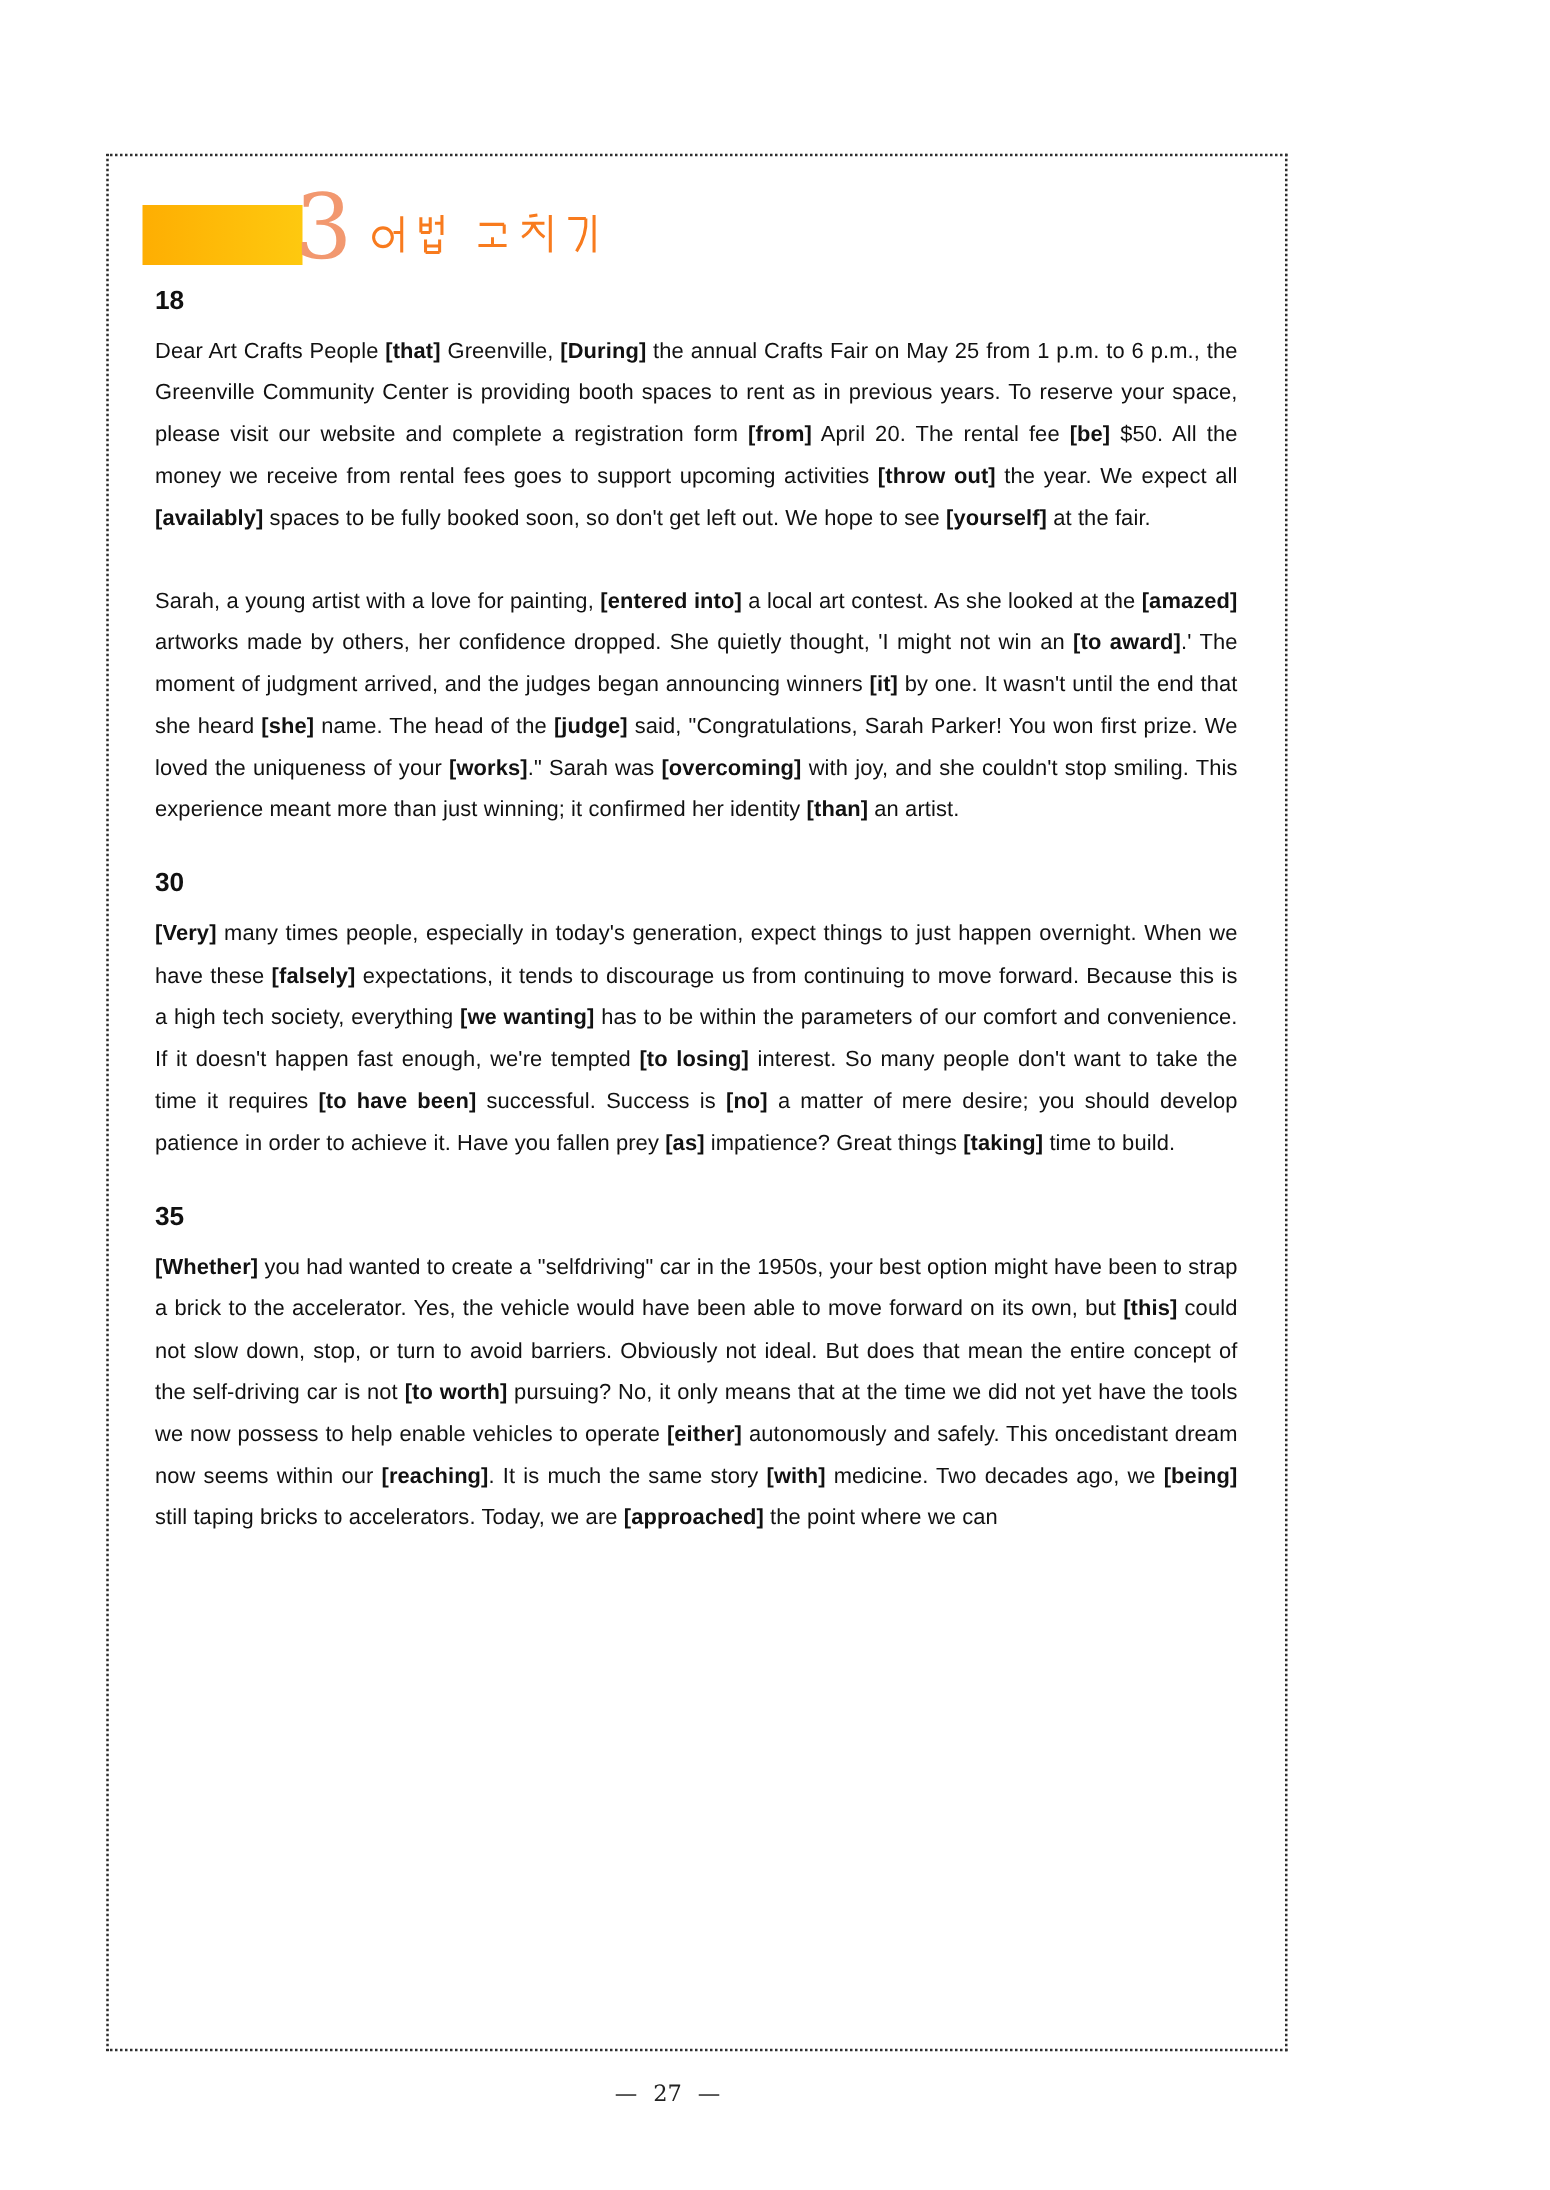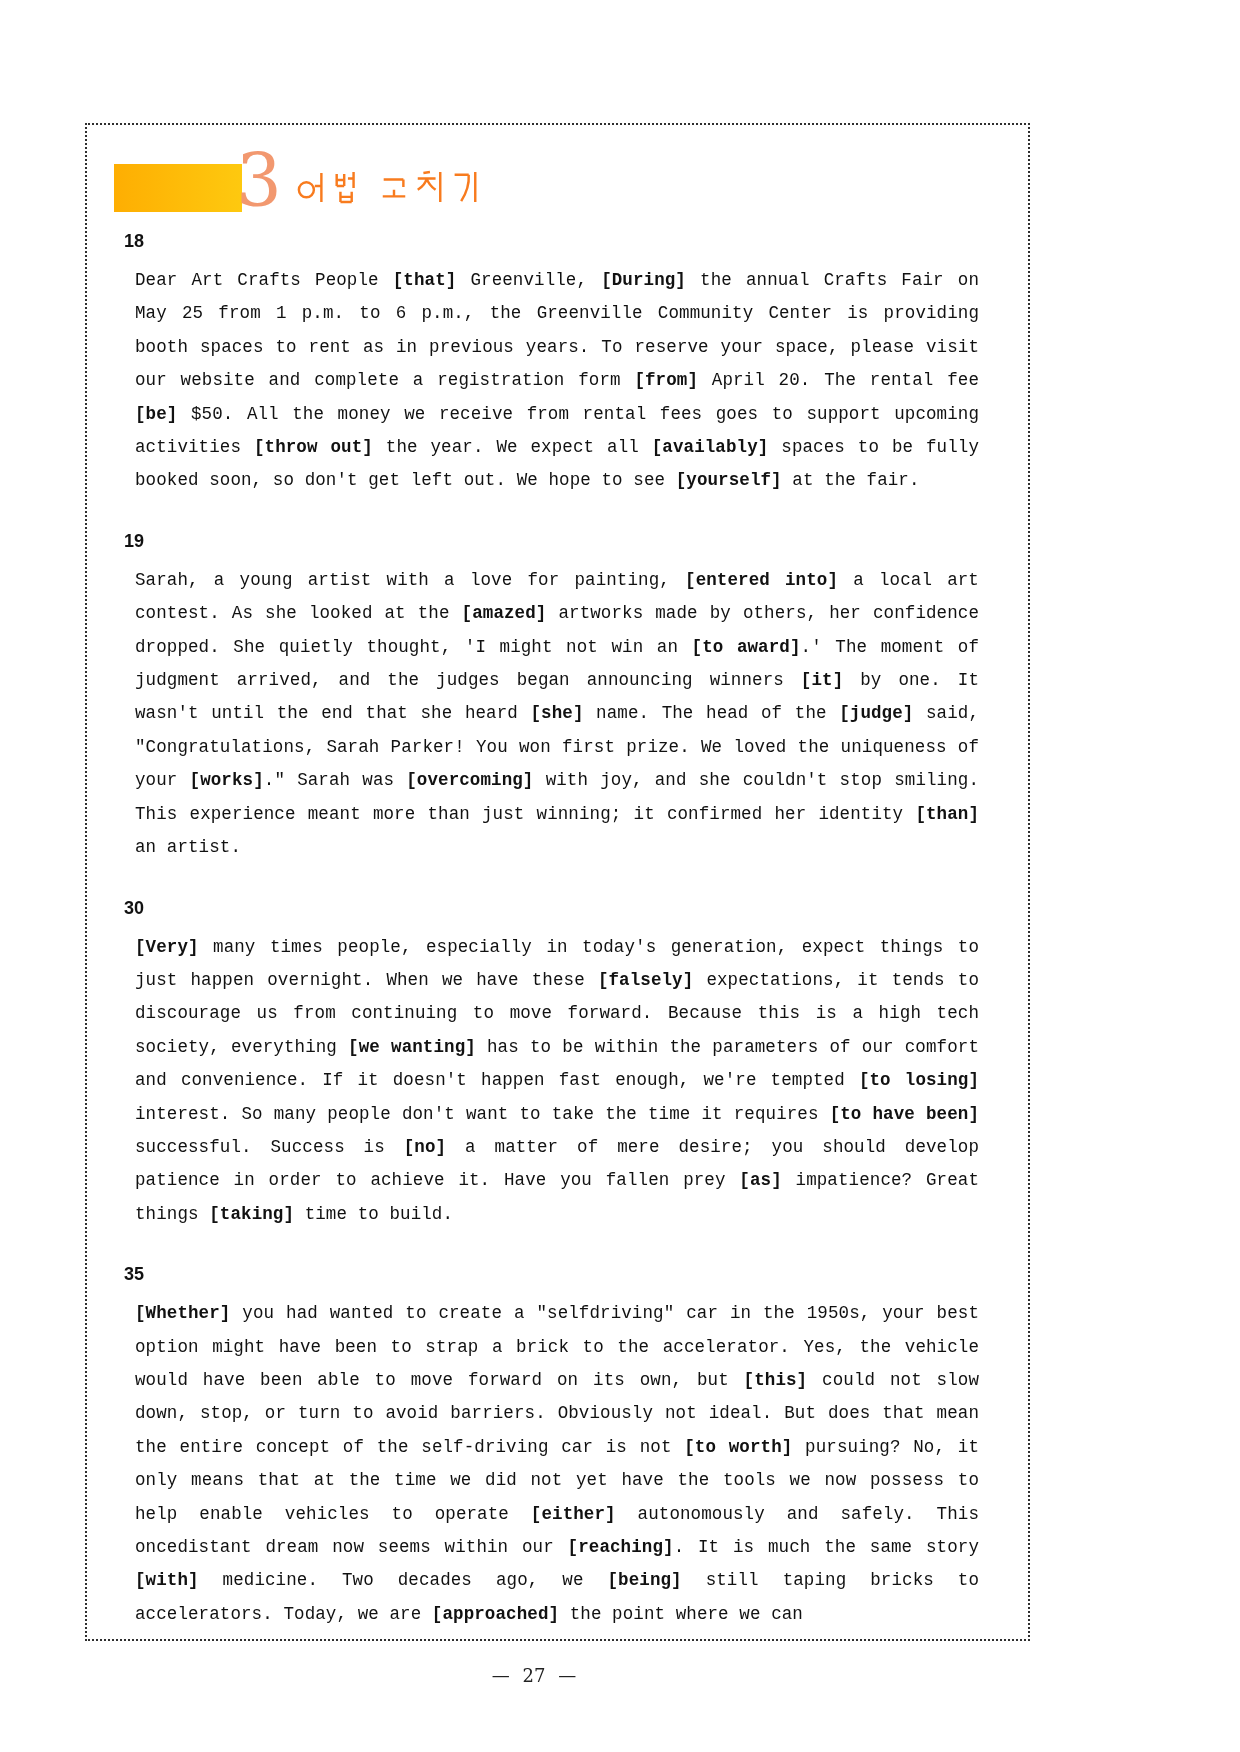--- a/index.html
+++ b/index.html
@@ -34,31 +34,30 @@
     height:36px;
   }
   .unit-title svg { display:block; }
   .glyph-space { margin-left:12px; }
   .passages {
     position:absolute; left:37px; top:106px;
     width:866px;
   }
   .passage { margin:0 0 33px 0; }
   .passage-number {
-    font-size:18px; font-weight:bold;
+    font-size:21px; font-weight:bold;
     margin:0 0 13px 0; line-height:20px;
   }
   .passage-text {
-    margin:11px;
+    margin:0;
     font-size:17.5px;
     line-height:33.4px;
     text-align:justify;
     text-justify:inter-word;
     letter-spacing:0.1px;
-    font-family:Liberation Mono, monospace;
   }
   .passage-text b { font-weight:bold; }
   .page-footer {
     position:absolute; left:0; top:1665px;
     width:1068px; text-align:center;
     font-family:"DejaVu Serif","Liberation Serif",serif;
     font-size:18px; color:#222222;
     word-spacing:7px;
   }
 </style>
@@ -96,21 +95,20 @@
   </div>
 
   <div class="passages">
 
     <div class="passage">
       <div class="passage-number">18</div>
       <p class="passage-text"><span>Dear Art Crafts People </span><b>[that]</b><span> Greenville, </span><b>[During]</b><span> the annual Crafts Fair on May 25 from 1 p.m. to 6 p.m., the Greenville Community Center is providing booth spaces to rent as in previous years. To reserve your space, please visit our website and complete a registration form </span><b>[from]</b><span> April 20. The rental fee </span><b>[be]</b><span> $50. All the money we receive from rental fees goes to support upcoming activities </span><b>[throw out]</b><span> the year. We expect all </span><b>[availably]</b><span> spaces to be fully booked soon, so don't get left out. We hope to see </span><b>[yourself]</b><span> at the fair.</span></p>
     </div>
 
     <div class="passage">
-      <div class="passage-number">19</div>
       <p class="passage-text"><span>Sarah, a young artist with a love for painting, </span><b>[entered into]</b><span> a local art contest. As she looked at the </span><b>[amazed]</b><span> artworks made by others, her confidence dropped. She quietly thought, 'I might not win an </span><b>[to award]</b><span>.' The moment of judgment arrived, and the judges began announcing winners </span><b>[it]</b><span> by one. It wasn't until the end that she heard </span><b>[she]</b><span> name. The head of the </span><b>[judge]</b><span> said, "Congratulations, Sarah Parker! You won first prize. We loved the uniqueness of your </span><b>[works]</b><span>." Sarah was </span><b>[overcoming]</b><span> with joy, and she couldn't stop smiling. This experience meant more than just winning; it confirmed her identity </span><b>[than]</b><span> an artist.</span></p>
     </div>
 
     <div class="passage">
       <div class="passage-number">30</div>
       <p class="passage-text"><b>[Very]</b><span> many times people, especially in today's generation, expect things to just happen overnight. When we have these </span><b>[falsely]</b><span> expectations, it tends to discourage us from continuing to move forward. Because this is a high tech society, everything </span><b>[we wanting]</b><span> has to be within the parameters of our comfort and convenience. If it doesn't happen fast enough, we're tempted </span><b>[to losing]</b><span> interest. So many people don't want to take the time it requires </span><b>[to have been]</b><span> successful. Success is </span><b>[no]</b><span> a matter of mere desire; you should develop patience in order to achieve it. Have you fallen prey </span><b>[as]</b><span> impatience? Great things </span><b>[taking]</b><span> time to build.</span></p>
     </div>
 
     <div class="passage">
       <div class="passage-number">35</div>

